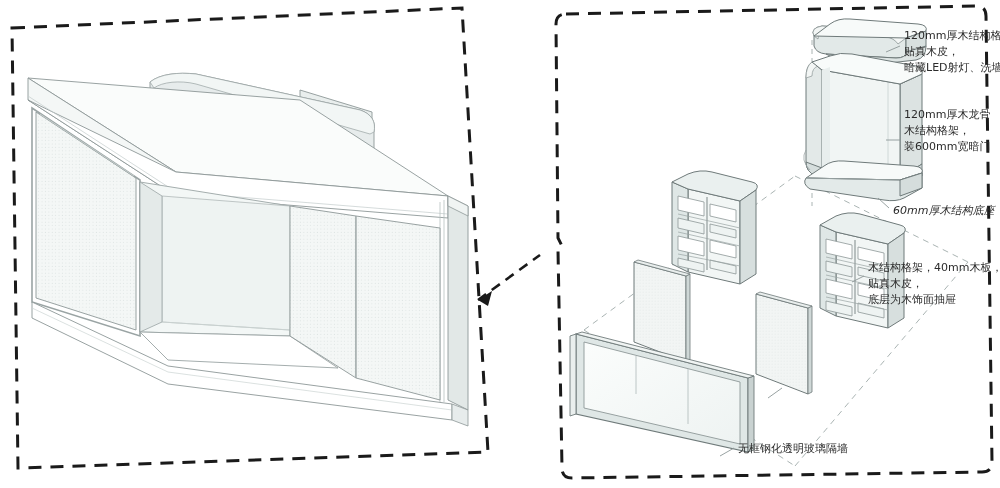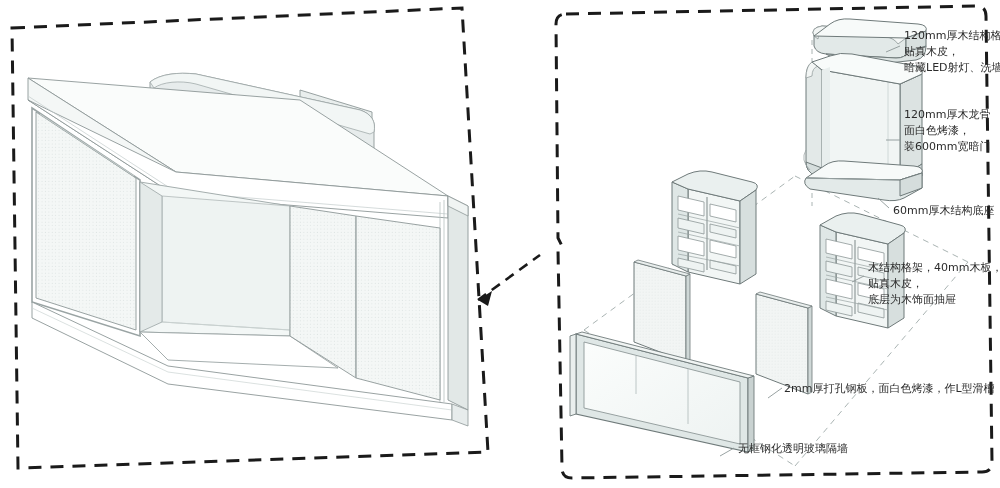--- a/index.html
+++ b/index.html
@@ -257,35 +257,32 @@
   </svg>
 
   <div class="lbl" style="left:904px;top:28px;">
     <div>120mm厚木结构格架</div>
     <div>贴真木皮，</div>
     <div>暗藏LED射灯、洗墙灯</div>
   </div>
 
   <div class="lbl" style="left:904px;top:107px;">
     <div>120mm厚木龙骨</div>
-    <div>面白色烤漆，</div>
+    <div>木结构格架，</div>
     <div>装600mm宽暗门</div>
   </div>
 
-  <div class="lbl" style="left:893px;top:203px;">
+  <div class="lbl" style="left:893px;top:203px;font-style:italic;">
     <div>60mm厚木结构底座</div>
   </div>
 
   <div class="lbl" style="left:868px;top:260px;">
     <div>木结构格架，40mm木板，</div>
     <div>贴真木皮，</div>
     <div>底层为木饰面抽屉</div>
   </div>
 
-  <div class="lbl" style="left:784px;top:381px;">
-    <div>2mm厚打孔钢板，面白色烤漆，作L型滑槽</div>
-  </div>
 
   <div class="lbl" style="left:738px;top:441px;">
     <div>无框钢化透明玻璃隔墙</div>
   </div>
 
 </div>
 
 </body></html>

